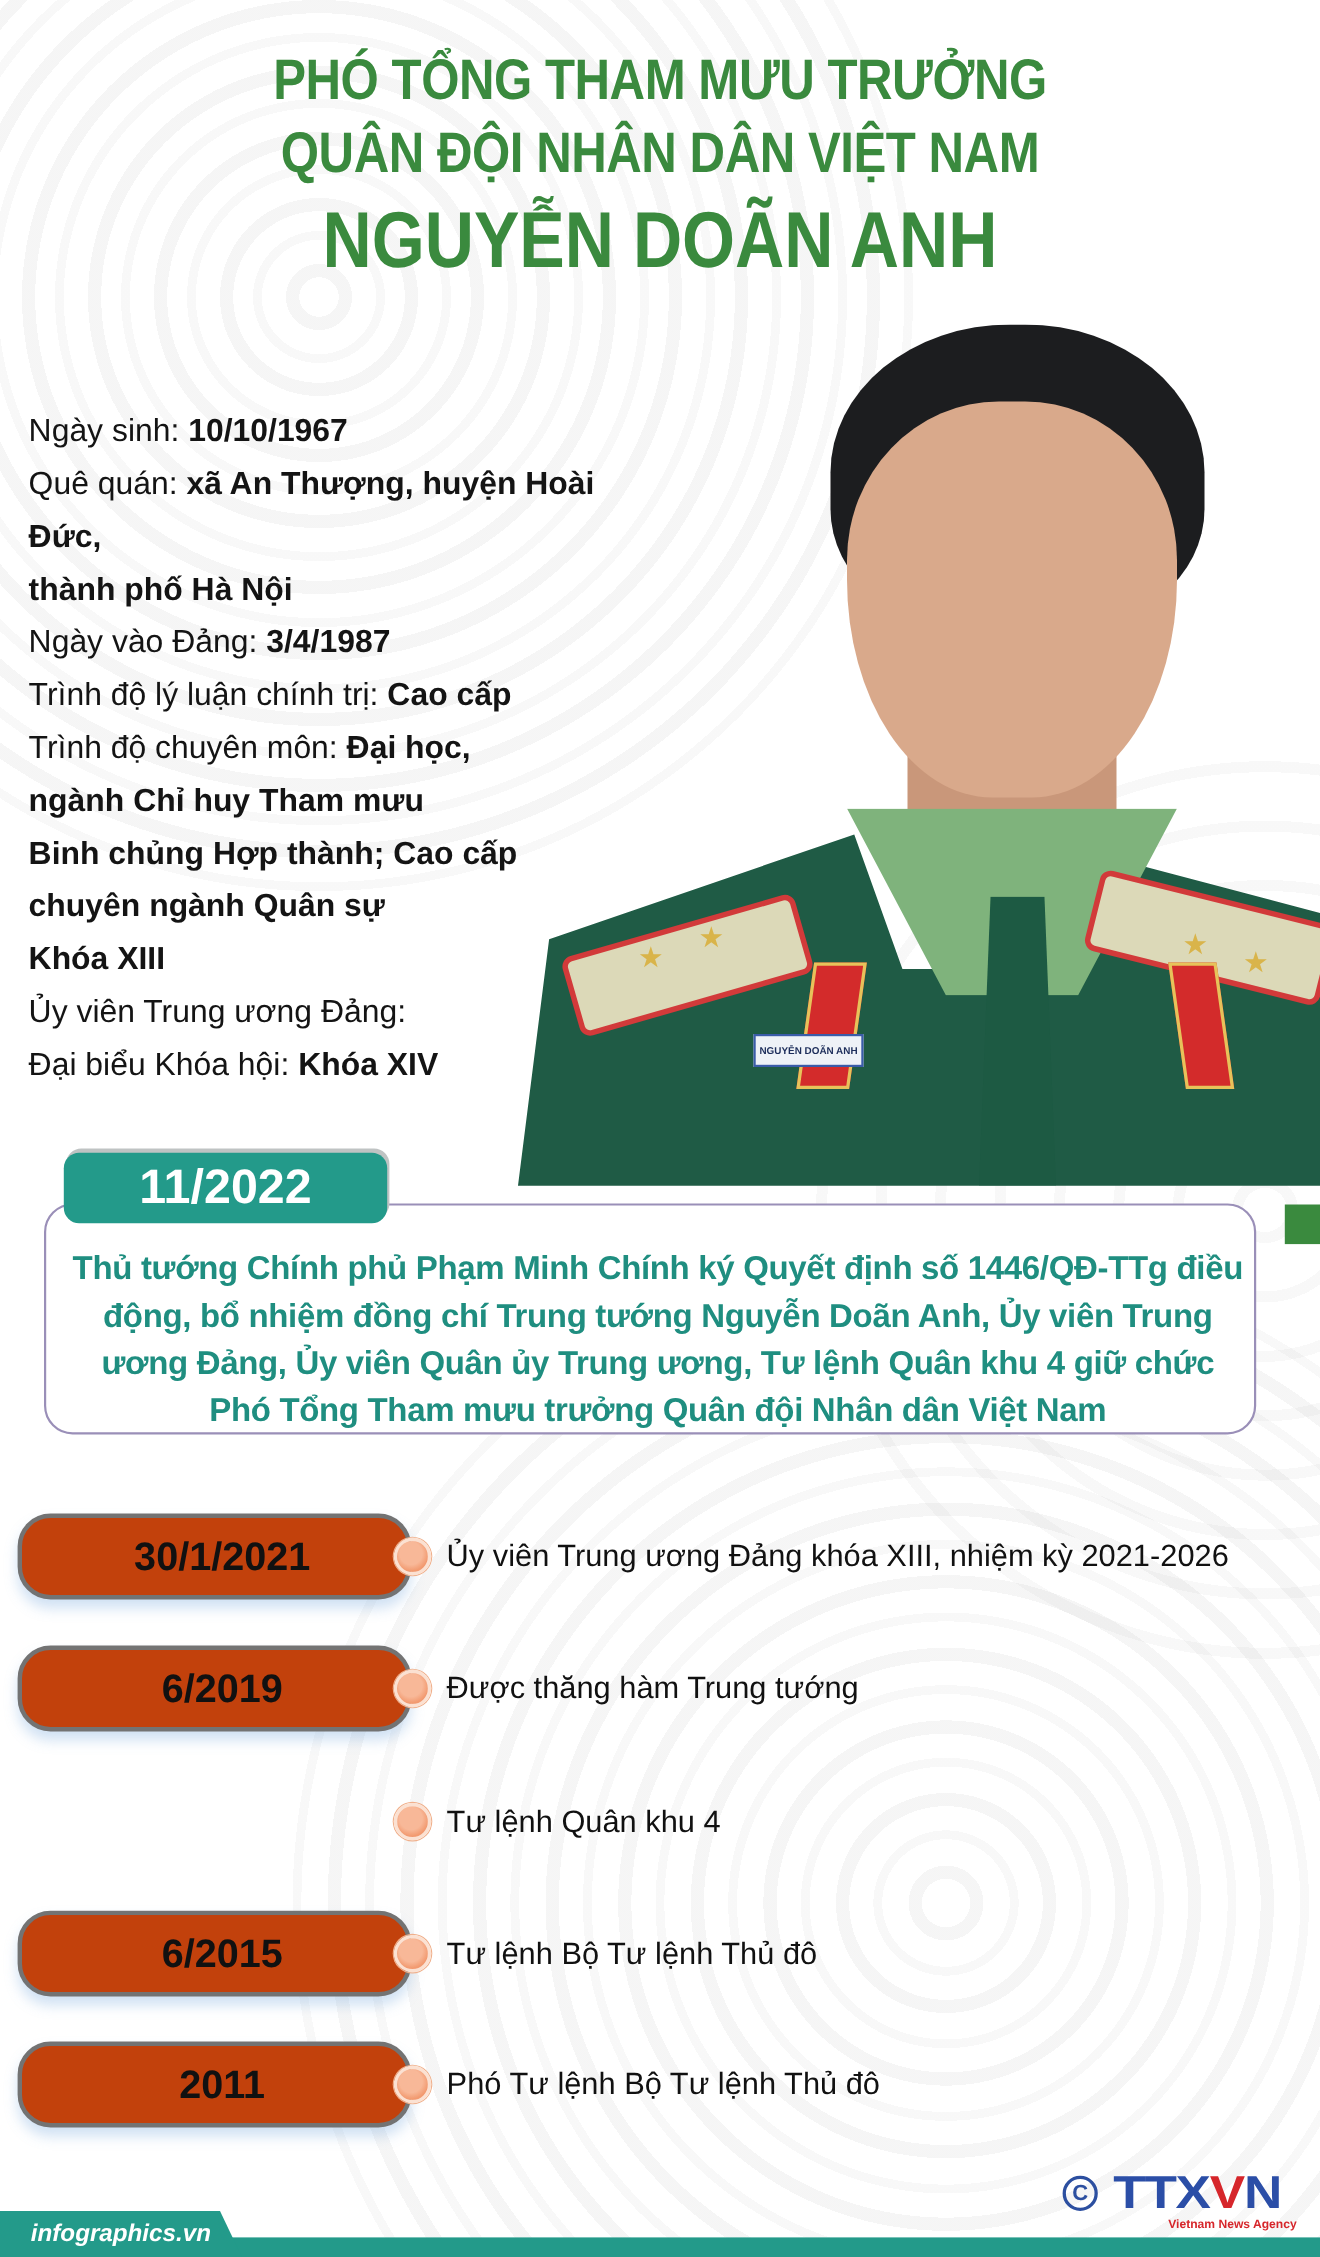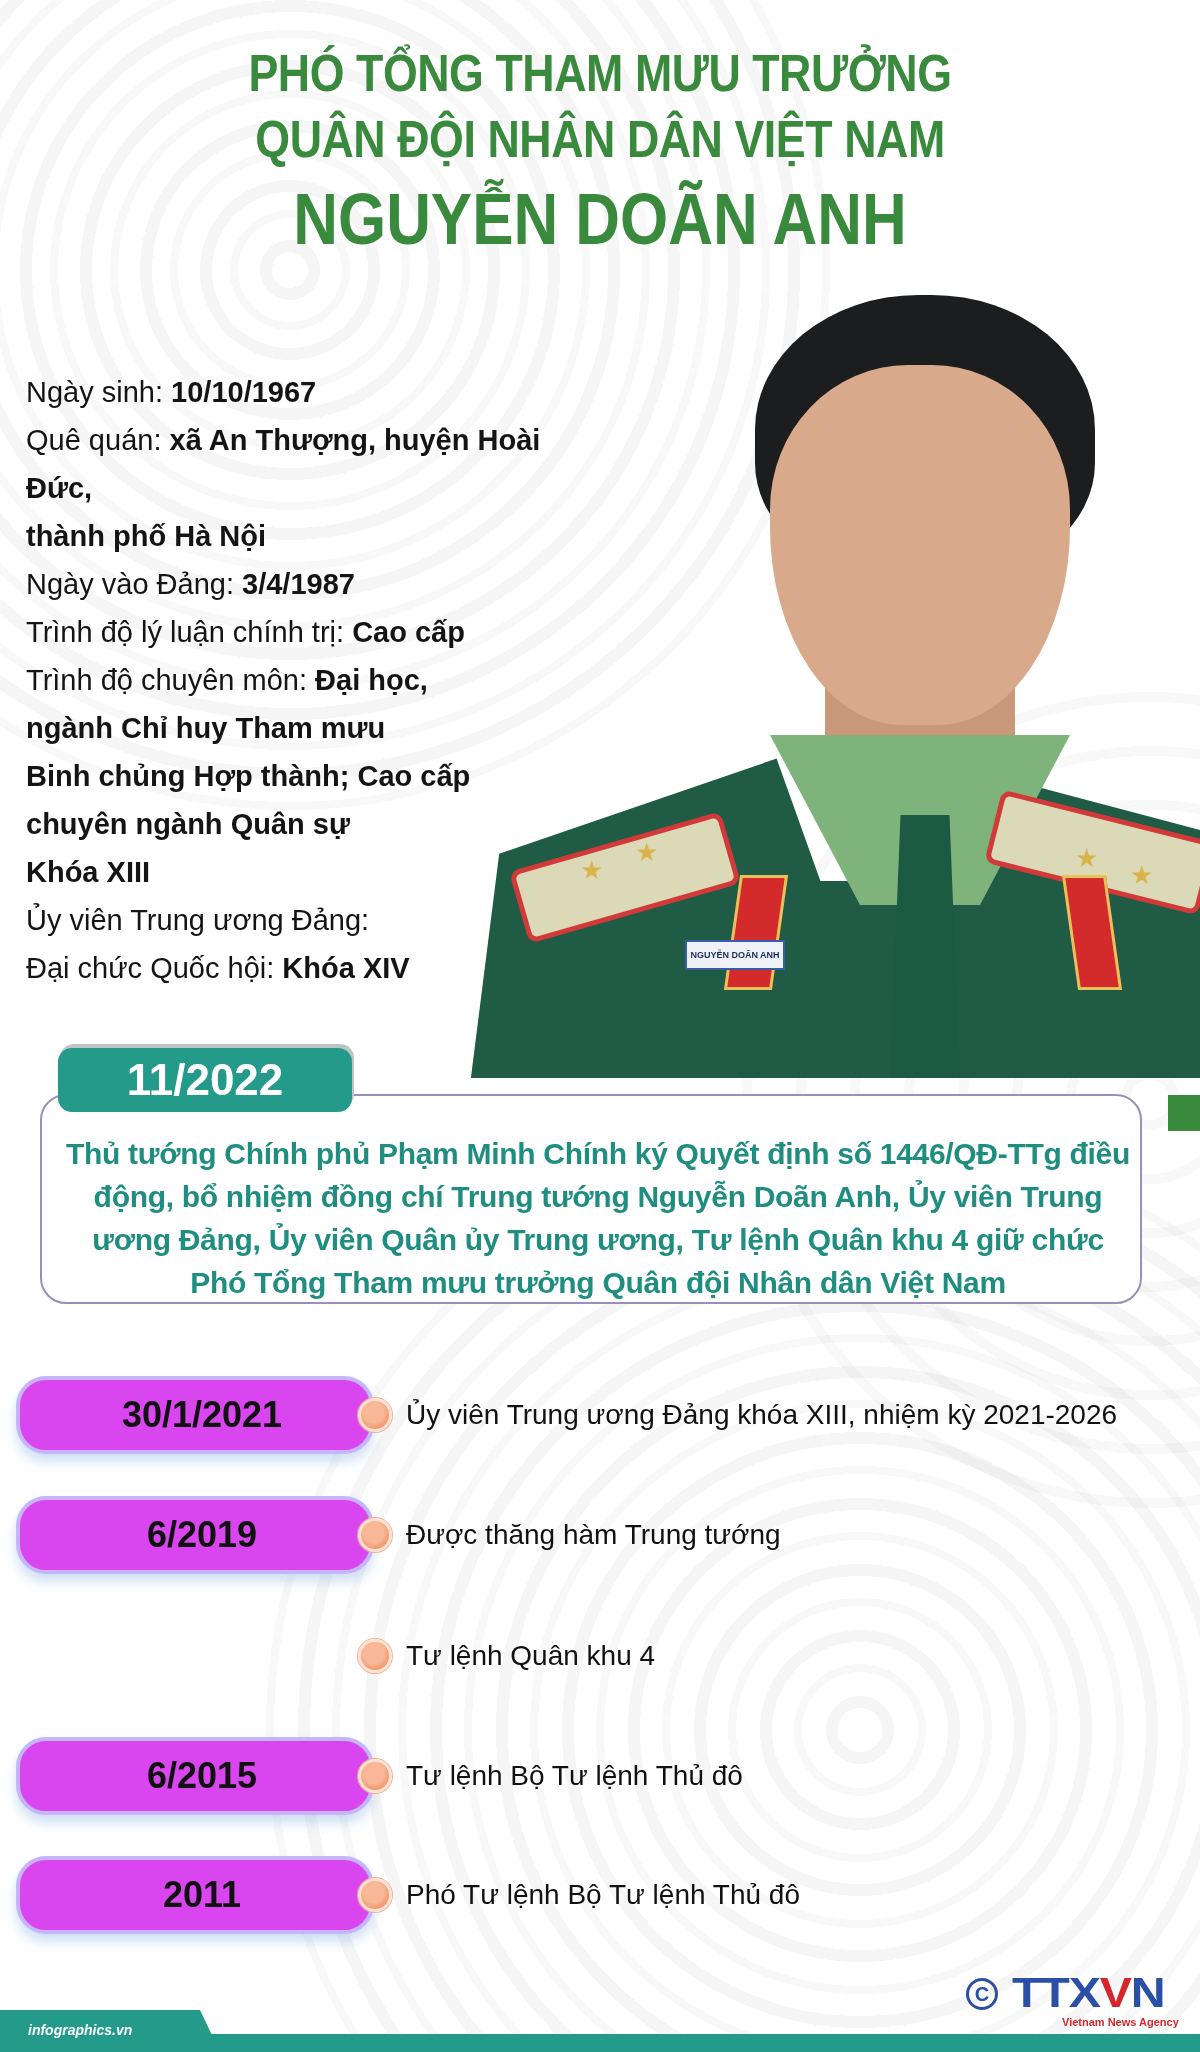--- a/index.html
+++ b/index.html
@@ -43,28 +43,28 @@
 
   
   .ann-tab { position: absolute; left: 58px; top: 1048px; width: 294px; height: 64px; background: #239a8a; border-radius: 14px; color: #fff; font-weight: 700; font-size: 44px; line-height: 64px; text-align: center; box-shadow: 2px -4px 0 #bfc3c3; z-index: 3; }
   .ann-box { position: absolute; left: 40px; top: 1094px; width: 1102px; height: 210px; background: #ffffff; border: 2px solid #9a8fb8; border-radius: 26px; z-index: 2; padding: 36px 10px 0 10px; }
   .ann-text { color: #1f8e80; font-weight: 700; font-size: 30px; line-height: 43px; text-align: center; letter-spacing: -0.3px; margin-left: 14px; }
   .ann-edge { position: absolute; left: 1168px; top: 1095px; width: 32px; height: 36px; background: #3a8a3e; z-index: 1; }
 
   
   .timeline { position: absolute; left: 0; top: 1376px; width: 1200px; }
   .tl-item { position: absolute; left: 0; width: 1200px; height: 78px; }
-  .tl-date { position: absolute; left: 16px; top: 0; width: 358px; height: 78px; border: 4px solid #c4b5fd; border-radius: 30px; background: #d946ef; box-shadow: 0 8px 12px rgba(120,170,220,0.35); font-weight: 700; font-size: 36px; line-height: 70px; text-align: center; color: #111; padding-left: 14px; }
+  .tl-date { position: absolute; left: 16px; top: 0; width: 358px; height: 78px; border: 4px solid #737373; border-radius: 30px; background: #c2410c; box-shadow: 0 8px 12px rgba(120,170,220,0.35); font-weight: 700; font-size: 36px; line-height: 70px; text-align: center; color: #111; padding-left: 14px; }
   .tl-dot { position: absolute; left: 358px; top: 22px; width: 34px; height: 34px; border-radius: 50%; background: radial-gradient(circle at 45% 40%, #f8b898 0 45%, #f29a70 70%); border: 3px solid #fbe1d2; box-shadow: 0 0 0 1px #f0b08c; }
   .tl-text { position: absolute; left: 406px; top: 0; height: 78px; line-height: 78px; font-size: 28px; color: #111; white-space: nowrap; }
 
   
   .footer-bar { position: absolute; left: 0; top: 2034px; width: 1200px; height: 18px; background: #239a8a; }
   .footer-tab { position: absolute; left: 0; top: 2010px; width: 220px; height: 42px; background: #239a8a; clip-path: polygon(0 0, 200px 0, 220px 100%, 0 100%); }
-  .footer-site { position: absolute; left: 28px; top: 2012px; color: #fff; font-style: italic; font-weight: 700; font-size: 14px; line-height: 36px; }
+  .footer-site { position: absolute; left: 28px; top: 2012px; color: #fff; font-style: italic; font-weight: 700; font-size: 22px; line-height: 36px; }
   .copyright { position: absolute; left: 966px; top: 1978px; width: 32px; height: 32px; border: 3px solid #2c4fa0; border-radius: 50%; color: #2c4fa0; font-size: 20px; font-weight: 700; line-height: 26px; text-align: center; }
   .ttxvn { position: absolute; left: 1012px; top: 1972px; color: #2b4ea7; font-weight: 900; font-size: 42px; line-height: 42px; letter-spacing: -1px; transform: scaleX(1.15); transform-origin: left; }
   .ttxvn .v { color: #d6262b; }
   .vna { position: absolute; left: 1062px; top: 2016px; color: #d6262b; font-weight: 700; font-size: 11px; }
 </style>
 </head>
 <body>
 
 <div class="bg-drum drum-a"></div>
 <div class="bg-drum drum-c"></div>
@@ -81,21 +81,21 @@
   <span class="row"><span class="lbl">Quê quán: </span><span class="val">xã An Thượng, huyện Hoài Đức,</span></span>
   <span class="row"><span class="val">thành phố Hà Nội</span></span>
   <span class="row"><span class="lbl">Ngày vào Đảng: </span><span class="val">3/4/1987</span></span>
   <span class="row"><span class="lbl">Trình độ lý luận chính trị: </span><span class="val">Cao cấp</span></span>
   <span class="row"><span class="lbl">Trình độ chuyên môn: </span><span class="val">Đại học,</span></span>
   <span class="row"><span class="val">ngành Chỉ huy Tham mưu</span></span>
   <span class="row"><span class="val">Binh chủng Hợp thành; Cao cấp</span></span>
   <span class="row"><span class="val">chuyên ngành Quân sự</span></span>
   <span class="row"><span class="val">Khóa XIII</span></span>
   <span class="row"><span class="lbl">Ủy viên Trung ương Đảng:</span></span>
-  <span class="row"><span class="lbl">Đại chức Quốc hội: </span><span class="val">Khóa XIV</span></span>
+  <span class="row"><span class="lbl">Đại biểu Khóa hội: </span><span class="val">Khóa XIV</span></span>
 </section>
 
 <figure class="portrait">
   <div class="jacket"></div>
   <div class="neck"></div>
   <div class="collar"></div>
   <div class="tie"></div>
   <div class="hair"></div>
   <div class="face"></div>
   <div class="epaulet-l"></div>

